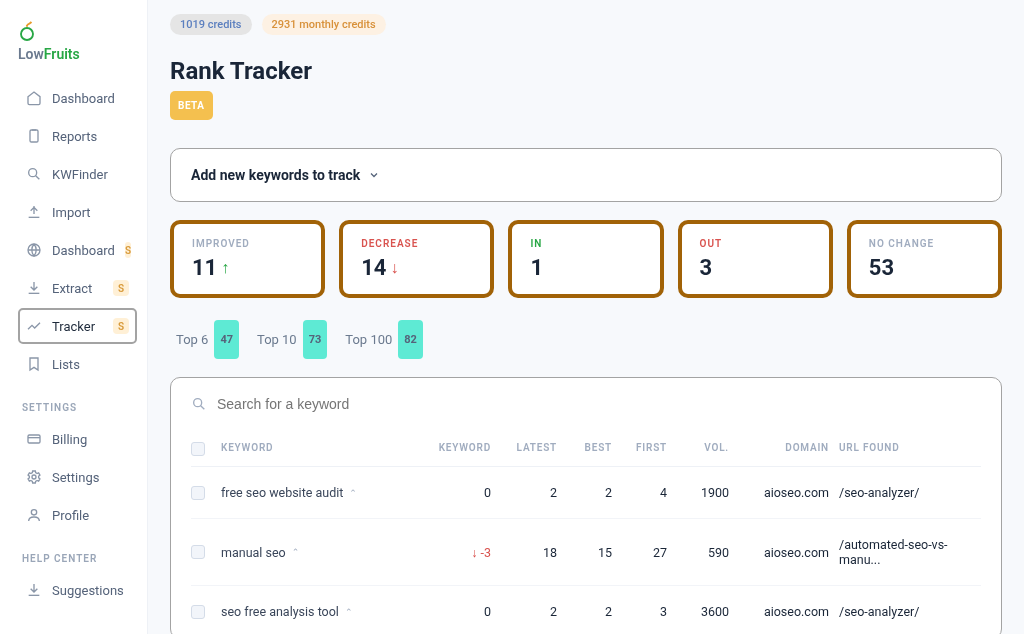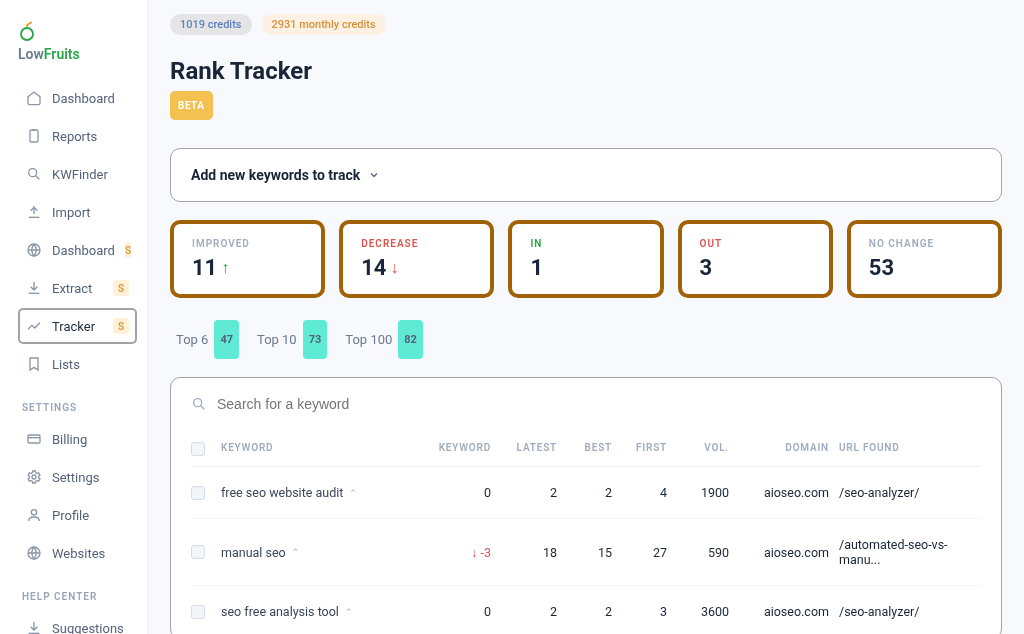--- a/index.html
+++ b/index.html
@@ -161,29 +161,20 @@
         </div>
       <div class="nav-item">
           <span class="icon">
             <svg width="16" height="16" viewBox="0 0 24 24" fill="none" stroke="currentColor" stroke-width="2">
               <circle cx="12" cy="8" r="4"></circle>
               <path d="M4 21c0-4 4-6 8-6s8 2 8 6"></path>
             </svg>
           </span>
           <span>Profile</span>
         </div>
-      <div class="nav-item">
-          <span class="icon">
-            <svg width="16" height="16" viewBox="0 0 24 24" fill="none" stroke="currentColor" stroke-width="2">
-              <circle cx="12" cy="12" r="9"></circle>
-              <path d="M3 12h18M12 3a14 14 0 0 1 0 18 14 14 0 0 1 0-18"></path>
-            </svg>
-          </span>
-          <span>Websites</span>
-        </div>
     </div>
     <div class="section-label">HELP CENTER</div>
     <div class="nav">
       <div class="nav-item">
           <span class="icon">
             <svg width="16" height="16" viewBox="0 0 24 24" fill="none" stroke="currentColor" stroke-width="2">
               <path d="M12 3v12m-5-5 5 5 5-5"></path>
               <path d="M4 20h16"></path>
             </svg>
           </span>

